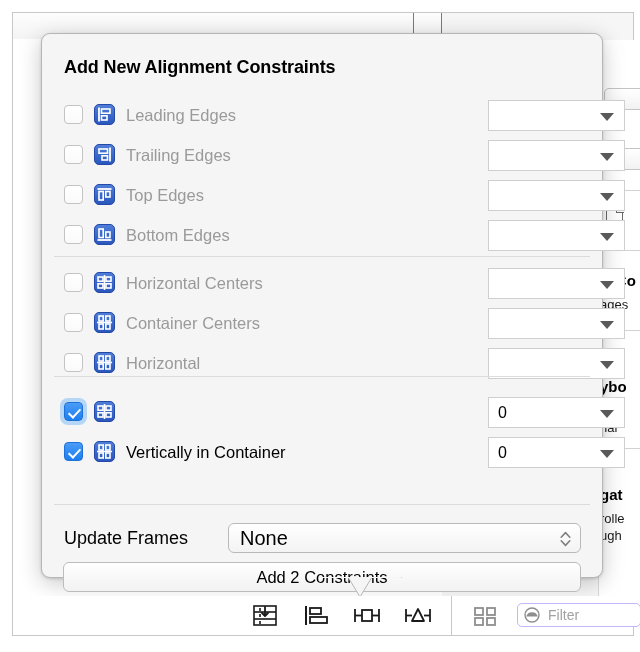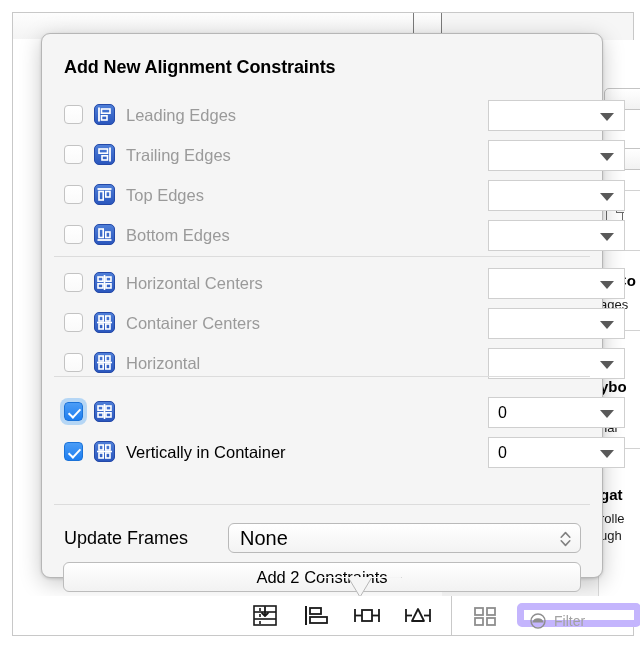--- a/index.html
+++ b/index.html
@@ -310,21 +310,21 @@
     width: 1px;
     height: 39px;
     background: #c9c9c9;
   }
   .tb-filter {
     position: absolute;
     left: 504px;
     top: 7px;
     width: 124px;
     height: 24px;
-    border: 7px solid #c4b5fd;
+    border: 1px solid #c4b5fd;
     border-radius: 5px;
     background: #fff;
     box-sizing: border-box;
   }
   .tb-filter .fi {
     position: absolute;
     left: 6px; top: 3px;
     width: 16px; height: 16px;
   }
   .tb-filter .ftext {

